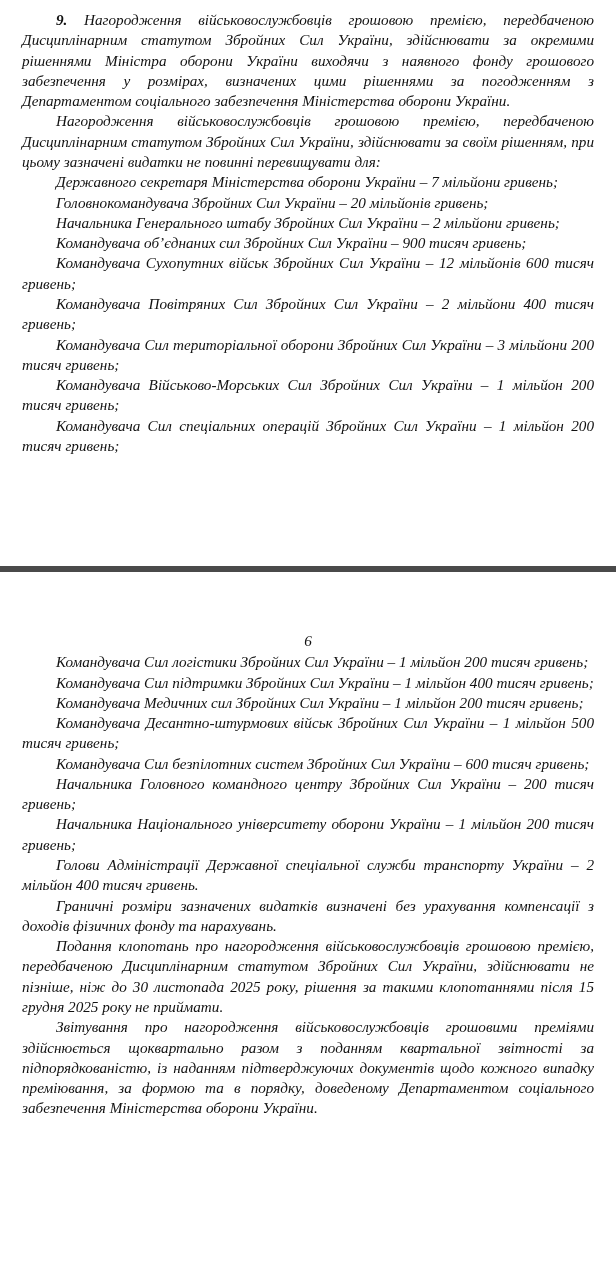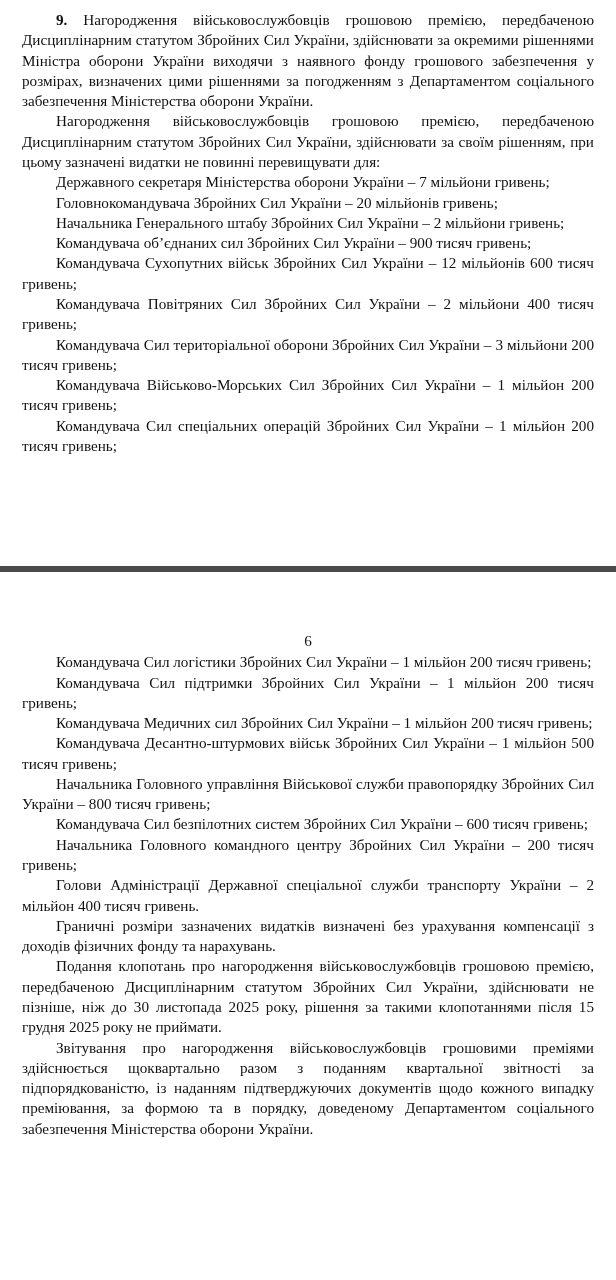--- a/index.html
+++ b/index.html
@@ -30,20 +30,21 @@
     padding: 60px 22px 18px 22px;
     min-height: 708px;
   }
   p {
     margin: 0;
     font-size: 15.2px;
     line-height: 1.335;
     text-align: justify;
     text-justify: inter-word;
     text-indent: 34px;
+    font-style: italic;
   }
   .num {
     font-weight: bold;
   }
   .page-number {
     text-align: center;
     font-size: 15.2px;
     line-height: 1.2;
     margin: 0 0 2px 0;
     text-indent: 0;
@@ -64,23 +65,23 @@
   <p>Командувача Сил територіальної оборони Збройних Сил України – 3 мільйони 200 тисяч гривень;</p>
   <p>Командувача Військово-Морських Сил Збройних Сил України – 1 мільйон 200 тисяч гривень;</p>
   <p>Командувача Сил спеціальних операцій Збройних Сил України – 1 мільйон 200 тисяч гривень;</p>
 </div>
 
 <div class="page-sep"></div>
 
 <div class="page page-2">
   <p class="page-number">6</p>
   <p>Командувача Сил логістики Збройних Сил України – 1 мільйон 200 тисяч гривень;</p>
-  <p>Командувача Сил підтримки Збройних Сил України – 1 мільйон 200 тисяч гривень;</p>
+  <p>Командувача Сил підтримки Збройних Сил України – 1 мільйон 400 тисяч гривень;</p>
   <p>Командувача Медичних сил Збройних Сил України – 1 мільйон 200 тисяч гривень;</p>
   <p>Командувача Десантно-штурмових військ Збройних Сил України – 1 мільйон 500 тисяч гривень;</p>
-  <p>Начальника Головного управління Військової служби правопорядку Збройних Сил України – 800 тисяч гривень;</p>
   <p>Командувача Сил безпілотних систем Збройних Сил України – 600 тисяч гривень;</p>
   <p>Начальника Головного командного центру Збройних Сил України – 200 тисяч гривень;</p>
+  <p>Начальника Національного університету оборони України – 1 мільйон 200 тисяч гривень;</p>
   <p>Голови Адміністрації Державної спеціальної служби транспорту України – 2 мільйон 400 тисяч гривень.</p>
   <p>Граничні розміри зазначених видатків визначені без урахування компенсації з доходів фізичних фонду та нарахувань.</p>
   <p>Подання клопотань про нагородження військовослужбовців грошовою премією, передбаченою Дисциплінарним статутом Збройних Сил України, здійснювати не пізніше, ніж до 30 листопада 2025 року, рішення за такими клопотаннями після 15 грудня 2025 року не приймати.</p>
   <p>Звітування про нагородження військовослужбовців грошовими преміями здійснюється щоквартально разом з поданням квартальної звітності за підпорядкованістю, із наданням підтверджуючих документів щодо кожного випадку преміювання, за формою та в порядку, доведеному Департаментом соціального забезпечення Міністерства оборони України.</p>
 </div>
 
 </body></html>

